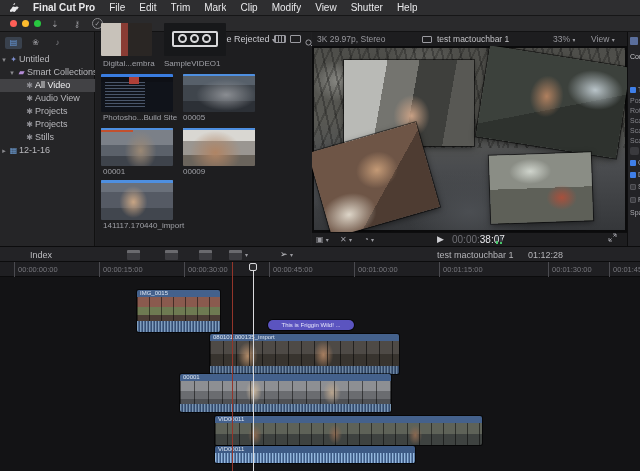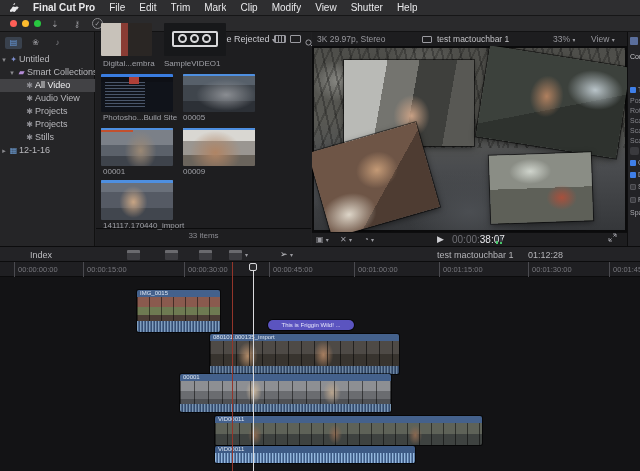--- a/index.html
+++ b/index.html
@@ -202,21 +202,20 @@
         <div class="bluetop"></div>
       </div>
       <div class="abs blab txt" style="left:7px;top:135px;width:60px;">00001</div>
       <div class="abs blab txt" style="left:87px;top:135px;width:60px;">00009</div>
 
       <div class="abs thumb" style="left:5px;top:148px;width:72px;height:40px;background:radial-gradient(14px 16px at 45% 55%,#c8a584,transparent),linear-gradient(180deg,#6a707a 0 30%,#555a64 30% 70%,#41464e 70%);">
         <div class="bluetop" style="height:3px;background:#4e8fe0;"></div>
       </div>
       <div class="abs blab txt" style="left:7px;top:189px;width:100px;">141117.170440_import</div>
 
-      <div id="bstatus" class="abs txt">33 items</div>
     </div>
 
     <div id="viewer" class="abs">
       <div id="vtop" class="abs">
         <span class="abs txt" style="left:5px;">3K 29.97p, Stereo</span>
         <div class="abs" style="left:110px;top:4px;width:10px;height:7px;border:1px solid #9a9aa0;border-radius:1px;"></div>
         <span class="abs txt" style="left:125px;color:#c2c2c6;">test mactouchbar 1</span>
         <span class="abs txt" style="left:241px;"><span>33%</span> <span class="chev">▾</span></span>
         <span class="abs txt" style="left:279px;"><span>View</span> <span class="chev">▾</span></span>
       </div>
@@ -313,26 +312,26 @@
     <div class="abs tlicon" style="left:199px;"></div>
     <div class="abs tlicon" style="left:229px;"></div>
     <span class="abs chev" style="left:245px;top:4px;">▾</span>
     <span class="abs" style="left:280px;top:2px;color:#c8c8cc;font-size:9px;">➢ <span class="chev">▾</span></span>
     <span class="abs txt" style="left:437px;top:2px;line-height:12px;color:#b4b4b8;">test mactouchbar 1</span>
     <span class="abs txt" style="left:528px;top:2px;line-height:12px;color:#b4b4b8;">01:12:28</span>
   </div>
 
   <div id="ruler" class="abs">
     <div class="tick" style="left:14px;">00:00:00:00</div>
-    <div class="tick" style="left:83px;">00:00:15:00</div>
+    <div class="tick" style="left:99px;">00:00:15:00</div>
     <div class="tick" style="left:184px;">00:00:30:00</div>
     <div class="tick" style="left:269px;">00:00:45:00</div>
     <div class="tick" style="left:354px;">00:01:00:00</div>
     <div class="tick" style="left:439px;">00:01:15:00</div>
-    <div class="tick" style="left:528px;">00:01:30:00</div>
+    <div class="tick" style="left:548px;">00:01:30:00</div>
     <div class="tick" style="left:609px;">00:01:45:00</div>
   </div>
 
   <div id="tlcanvas" class="abs">
 
     <div class="clip" style="left:137px;top:13px;width:83px;height:42px;">
       <div class="chead txt">IMG_0015</div>
       <div style="height:24px;background:repeating-linear-gradient(90deg,rgba(0,0,0,.5) 0 1px,transparent 1px 12px),linear-gradient(180deg,#8a5a4e 0 40%,#6e7a52 40% 75%,#4c3e36 75%);"></div>
       <div class="waveblue" style="height:11px;opacity:.85;"></div>
     </div>

